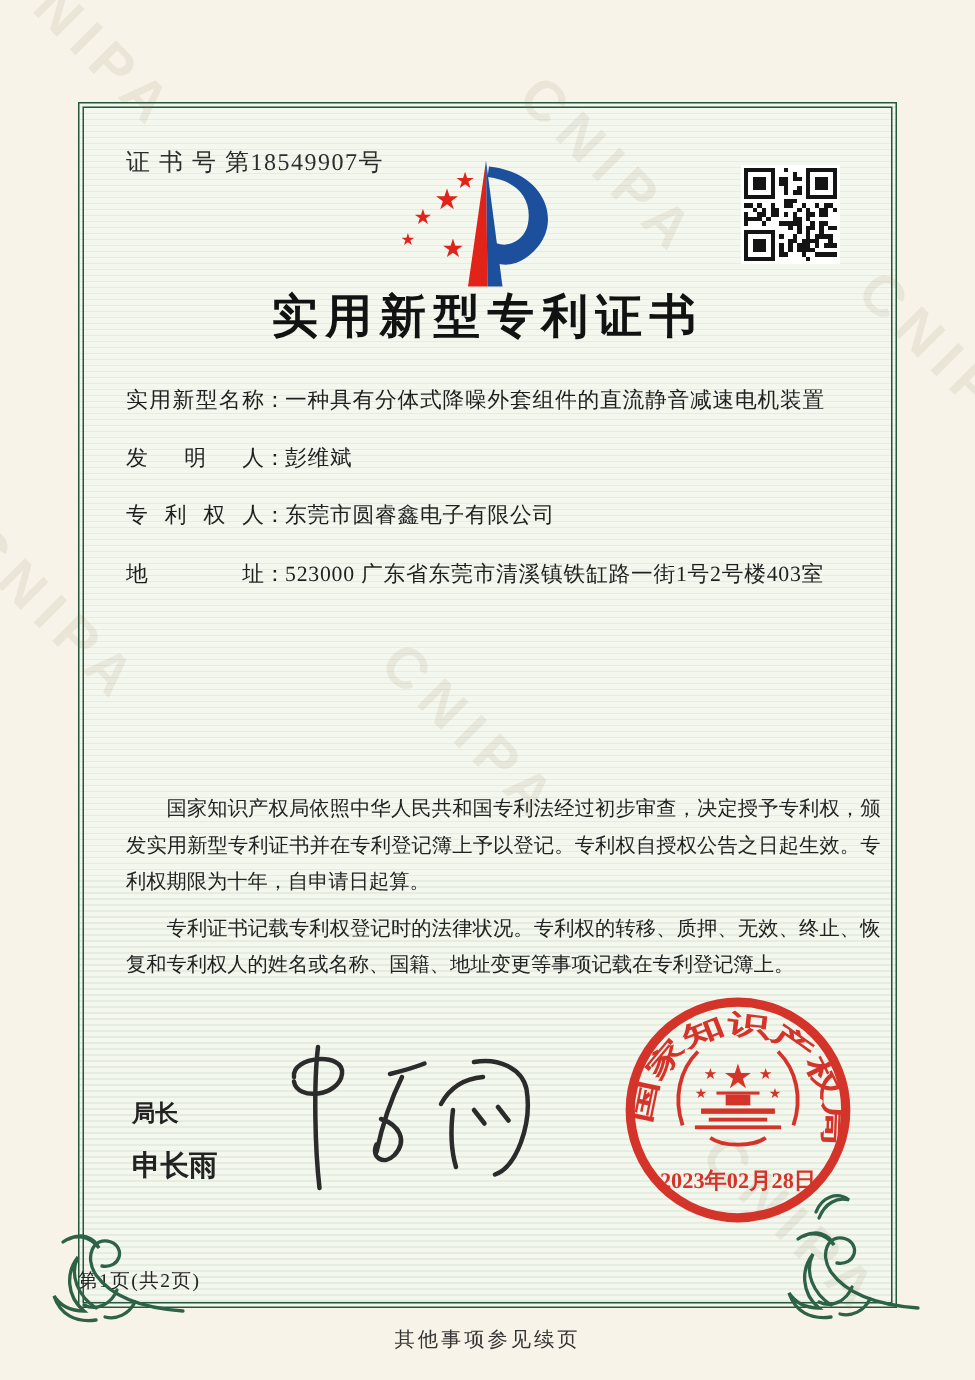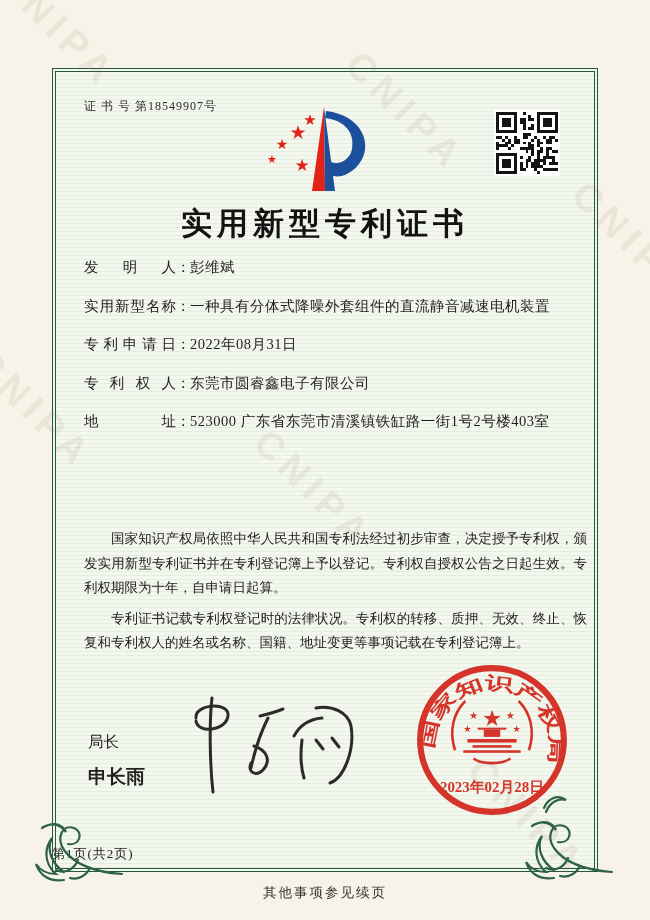--- a/index.html
+++ b/index.html
@@ -25,27 +25,27 @@
     box-sizing:border-box;
     border:4px double #24573b;
     background:
       repeating-linear-gradient(0deg, rgba(130,165,130,0.13) 0 1px, rgba(0,0,0,0) 1px 4px),
       #f4f7ee;
   }
   .content{position:absolute;z-index:3;inset:0;}
   
   .cert-no{
     position:absolute;left:84px;top:98px;
-    font-size:12px;letter-spacing:1px;color:#2c2c2c;
+    font-size:16px;letter-spacing:1px;color:#2c2c2c;
   }
   .logo{position:absolute;left:258px;top:101px;width:136px;height:94px;}
   .qr{position:absolute;left:494px;top:110px;width:62px;height:62px;background:#fff;padding:2px;}
   .qr svg{width:100%;height:100%;display:block;fill:#141414;shape-rendering:crispEdges;}
   .title{
-    position:absolute;left:0;top:203px;width:100%;
+    position:absolute;left:0;top:190px;width:100%;
     text-align:center;font-size:31px;font-weight:bold;
     letter-spacing:5px;color:#121212;
   }
   
   .fields{position:absolute;left:84px;top:257px;width:500px;font-size:14.5px;color:#1f1f1f;}
   .field-row{margin-bottom:17.5px;line-height:21px;white-space:nowrap;}
   .flabel{
     display:inline-block;width:92px;vertical-align:top;
     text-align:justify;text-align-last:justify;
   }
@@ -53,21 +53,21 @@
   .fvalue{letter-spacing:0.5px;}
   .flabel.second{margin-left:44px;}
   
   .paras{
     position:absolute;left:84px;top:527px;width:503px;
     font-size:13.5px;line-height:24.5px;color:#222;
     font-family:"Liberation Serif","DejaVu Serif",serif;
   }
   .paras p{margin:0 0 6px 0;text-indent:2em;text-align:justify;}
   
-  .sig-title{position:absolute;left:88px;top:732px;font-size:15.5px;font-weight:normal;font-family:"Liberation Sans","DejaVu Sans",sans-serif;color:#222;}
+  .sig-title{position:absolute;left:88px;top:732px;font-size:15.5px;font-weight:bold;font-family:"Liberation Sans","DejaVu Sans",sans-serif;color:#222;}
   .sig-name{position:absolute;left:88px;top:764px;font-size:19px;font-weight:bold;font-family:"Liberation Sans","DejaVu Sans",sans-serif;color:#222;}
   .sig-hand{position:absolute;left:182px;top:688px;width:185px;height:112px;}
   .sig-hand svg{width:100%;height:100%;}
   .sig-hand path{stroke:#2b2b2b;stroke-width:3;fill:none;stroke-linecap:round;}
   
   .seal{position:absolute;left:414px;top:662px;width:156px;height:156px;opacity:0.94;}
   .seal svg{width:100%;height:100%;}
   
   .page-num{
     position:absolute;left:52px;top:845px;width:546px;
@@ -240,27 +240,24 @@
           <rect x="0" y="14" width="7" height="7"></rect>
           <rect x="1" y="15" width="5" height="5" fill="#fff"></rect>
           <rect x="2" y="16" width="3" height="3" fill="#141414"></rect>
         </svg>
     </div>
 
     <div class="title">实用新型专利证书</div>
 
     <div class="fields">
       <div class="field-row">
-        <span class="flabel">发明人</span><span class="colon">：</span><span class="fvalue">彭维斌</span>
-      </div>
-      <div class="field-row">
         <span class="flabel">实用新型名称</span><span class="colon">：</span><span class="fvalue">一种具有分体式降噪外套组件的直流静音减速电机装置</span>
       </div>
       <div class="field-row">
-        <span class="flabel">专利申请日</span><span class="colon">：</span><span class="fvalue">2022年08月31日</span>
+        <span class="flabel">发明人</span><span class="colon">：</span><span class="fvalue">彭维斌</span>
       </div>
       <div class="field-row">
         <span class="flabel">专利权人</span><span class="colon">：</span><span class="fvalue">东莞市圆睿鑫电子有限公司</span>
       </div>
       <div class="field-row">
         <span class="flabel">地址</span><span class="colon">：</span><span class="fvalue">523000 广东省东莞市清溪镇铁缸路一街1号2号楼403室</span>
       </div>
     </div>
 
     <div class="paras">

